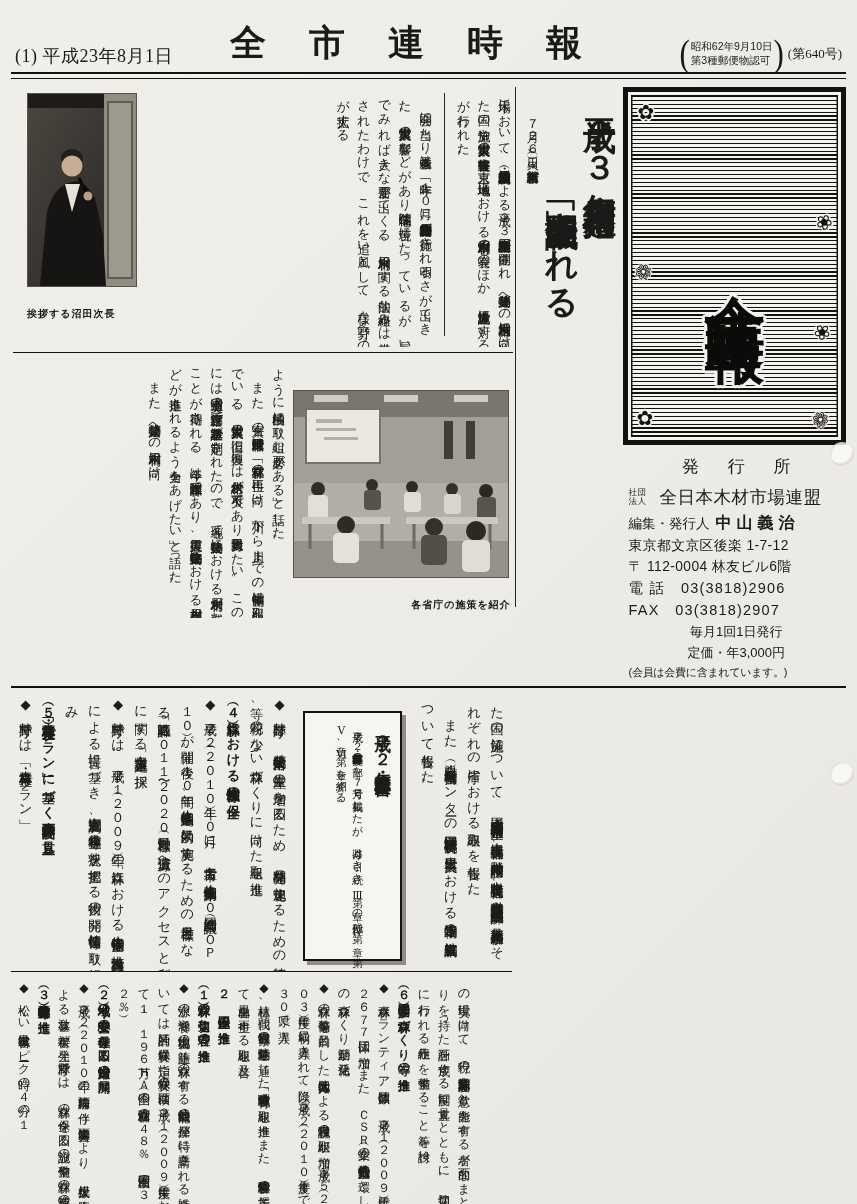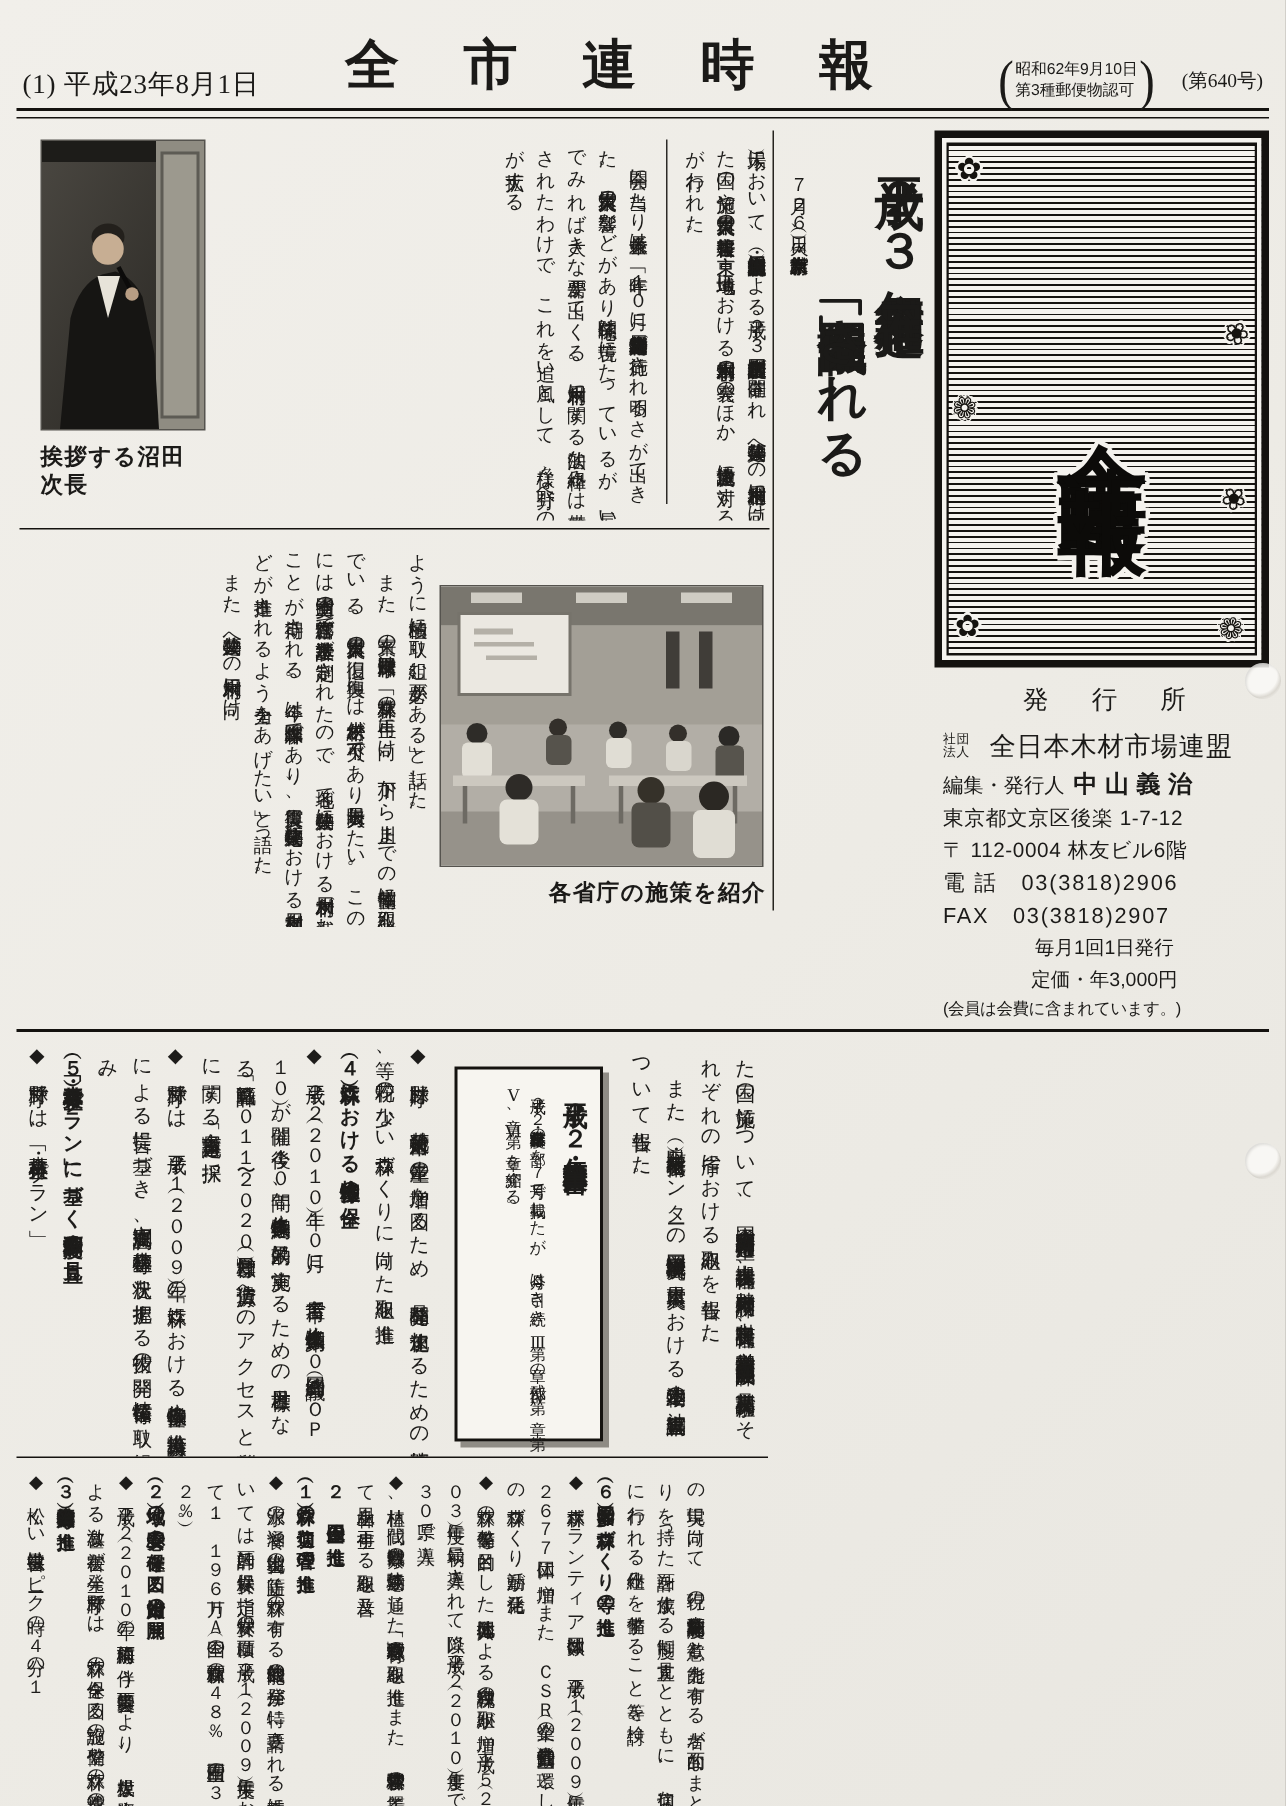--- a/index.html
+++ b/index.html
@@ -11,39 +11,39 @@
   }
   
   .topbar{display:flex;align-items:flex-end;height:42px;padding:0 4px;}
   .hdr-date{width:198px;font-size:18px;letter-spacing:.5px;margin-top:14px;}
   .hdr-title{flex:1;margin:0;font-size:36px;font-weight:600;
     letter-spacing:17px;text-indent:17px;font-family:"Liberation Serif",serif;}
   .hdr-right{width:222px;display:flex;align-items:center;justify-content:flex-end;}
   .hdr-paren{font-size:31px;font-weight:400;line-height:.9;transform:scaleY(1.2);}
   .permit-lines{display:inline-block;margin:0 1px;}
   .permit-lines span{display:block;font-size:10.5px;line-height:1.3;font-family:"Liberation Sans",sans-serif;}
-  .hdr-issue{font-size:13px;margin-left:18px;white-space:nowrap;}
+  .hdr-issue{font-size:13px;margin-left:4px;white-space:nowrap;}
   .rule-double{height:4px;border-top:2px solid #14120f;border-bottom:1px solid #14120f;margin-top:4px;}
 
   
   .vtext{writing-mode:vertical-rl;overflow:hidden;color:#1d1c1a;}
   .vtext p{margin:0;text-indent:1em;}
   .vtext p.noind{text-indent:0;}
   .seg{text-indent:0 !important;}
   .seghead{font-family:"Liberation Sans","DejaVu Sans",sans-serif;font-weight:700;}
   .segwrap{display:contents;}
 
   
   .upper{display:flex;padding-top:8px;padding-bottom:6px;border-bottom:2px solid #14120f;}
   .band-stack{width:505px;}
   .band1{height:262px;display:flex;}
   .photo1-wrap{width:134px;box-sizing:border-box;padding:6px 8px 0 16px;margin:0;}
   .photo1-wrap svg{display:block;border:1px solid #55534e;}
   .photo-cap{font-family:"Liberation Sans","DejaVu Sans",sans-serif;font-weight:700;
-    font-size:15px;letter-spacing:1px;margin-top:8px;}
+    font-size:10px;letter-spacing:1px;margin-top:20px;}
   .band1-text{flex:1;height:256px;margin-top:4px;font-size:12.6px;line-height:1.64;}
   .vrule{width:1px;height:95%;background:#2c2a27;margin:2px 8px 0 8px;}
   .hrule{border-top:1.5px solid #14120f;margin:3px 2px;}
   .band2{height:266px;display:flex;padding-top:4px;}
   .band2-text{flex:1;height:258px;font-size:12.6px;line-height:1.64;}
   .photo2-wrap{width:226px;box-sizing:border-box;padding:30px 4px 0 2px;margin:0;text-align:center;}
   .photo2-wrap svg{display:block;border:1px solid #55534e;margin:0 auto;}
   .photo2-wrap .photo-cap{text-align:right;}
 
   

